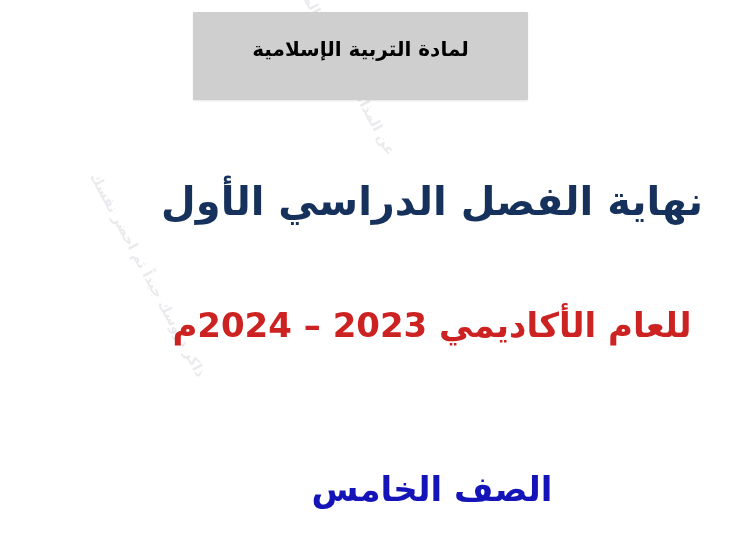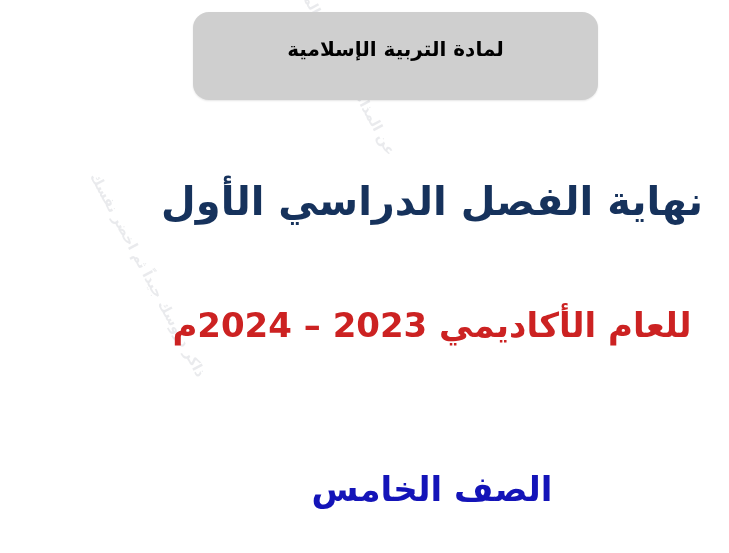--- a/index.html
+++ b/index.html
@@ -69,24 +69,24 @@
     position: relative;
     z-index: 2;
     width: 729px;
     height: 553px;
   }
 
   #subject-box {
     position: absolute;
     left: 193px;
     top: 12px;
-    width: 405px;
+    width: 335px;
     height: 88px;
     background: #cfcfcf;
-    border-radius: 16px;
+    border-radius: 1px;
     box-shadow: 0 1px 2px rgba(0,0,0,0.10);
     display: flex;
     align-items: flex-start;
     justify-content: center;
     box-sizing: border-box;
     padding-top: 26px;
   }
   #subject-label {
     color: #000000;
     font-size: 20px;

